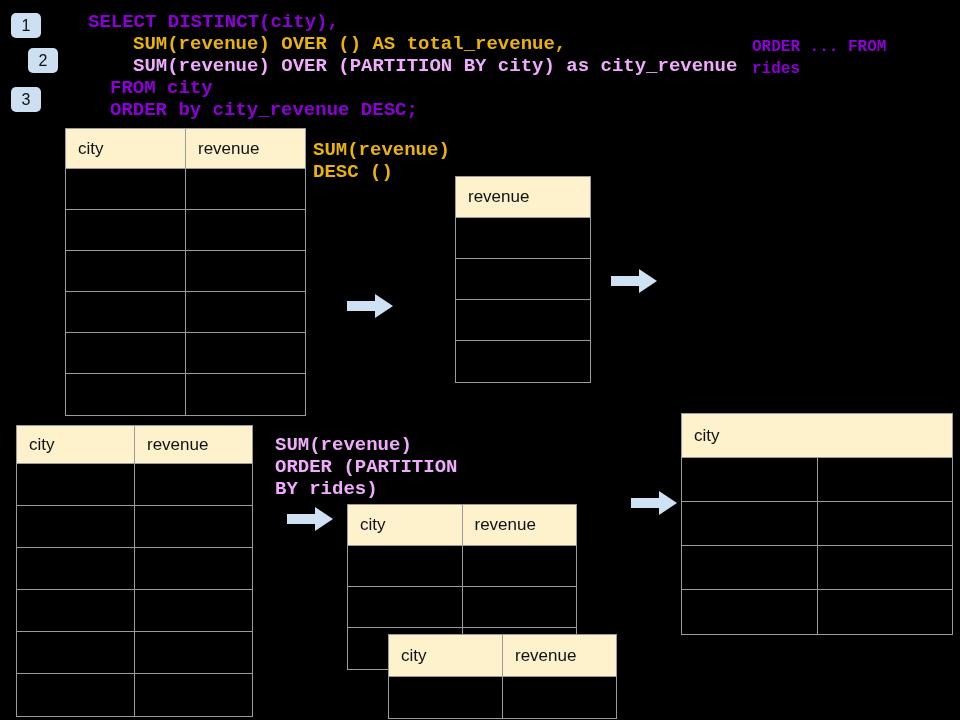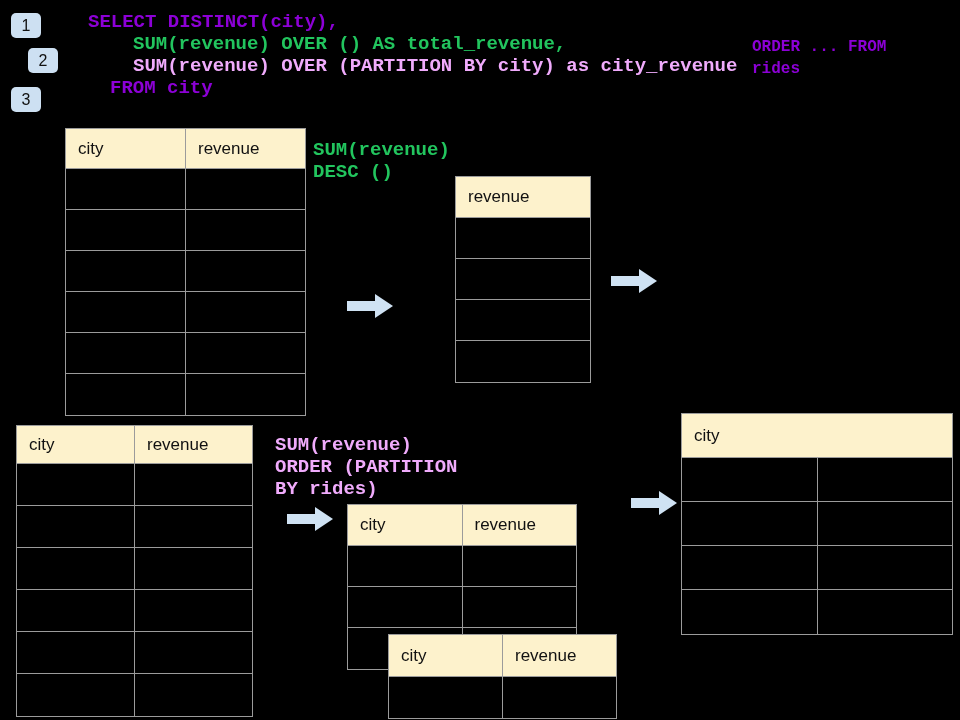--- a/index.html
+++ b/index.html
@@ -7,21 +7,21 @@
     position:relative;width:960px;height:720px;background:#000;overflow:hidden;
     font-family:"Liberation Sans",sans-serif;
   }
   
   .code{
     position:absolute;font-family:"Liberation Mono","DejaVu Sans Mono",monospace;
     font-weight:bold;font-size:19px;line-height:22px;white-space:pre;text-align:right;
   }
   .code.small{font-size:16px;line-height:22px;}
   .purple{color:#8C00D6;}
-  .red{color:#22c55e;}
+  .red{color:#eab308;}
   .green{color:#f0abfc;}
   
   .badge{
     position:absolute;width:30px;height:25px;background:#CDE0F2;border-radius:5px;
     display:flex;align-items:center;justify-content:center;
     font-size:16px;color:#111;
   }
   
   .tbl{position:absolute;box-sizing:border-box;border:1px solid #9B9B9B;background:#0c4a6e;}
   .thead{display:flex;background:#FDF2CC;border-bottom:1px solid #9B9B9B;box-sizing:border-box;}
@@ -64,20 +64,21 @@
 <div class="canvas">
 
   <div class="badge" style="left:11px;top:13px">1</div>
   <div class="badge" style="left:28px;top:48px">2</div>
   <div class="badge" style="left:11px;top:87px">3</div>
 
   <div class="code purple" style="left:88px;top:11px">SELECT DISTINCT(city),</div>
   <div class="code red" style="left:133px;top:33px">SUM(revenue) OVER () AS total_revenue,</div>
   <div class="code green" style="left:133px;top:55px">SUM(revenue) OVER (PARTITION BY city) as city_revenue</div>
   <div class="code purple" style="left:110px;top:77px">FROM city</div>
+  <div class="code purple" style="left:110px;top:99px">ORDER by city_revenue DESC;</div>
 
   <div class="code small purple" style="left:752px;top:36px">ORDER ... FROM</div>
   <div class="code small purple" style="left:752px;top:58px">rides</div>
 
   <div class="code red" style="left:313px;top:139px">SUM(revenue)</div>
   <div class="code red" style="left:313px;top:161px">DESC ()</div>
 
   <div class="code green" style="left:275px;top:434px">SUM(revenue)</div>
   <div class="code green" style="left:275px;top:456px">ORDER (PARTITION</div>
   <div class="code green" style="left:275px;top:478px">BY rides)</div>

